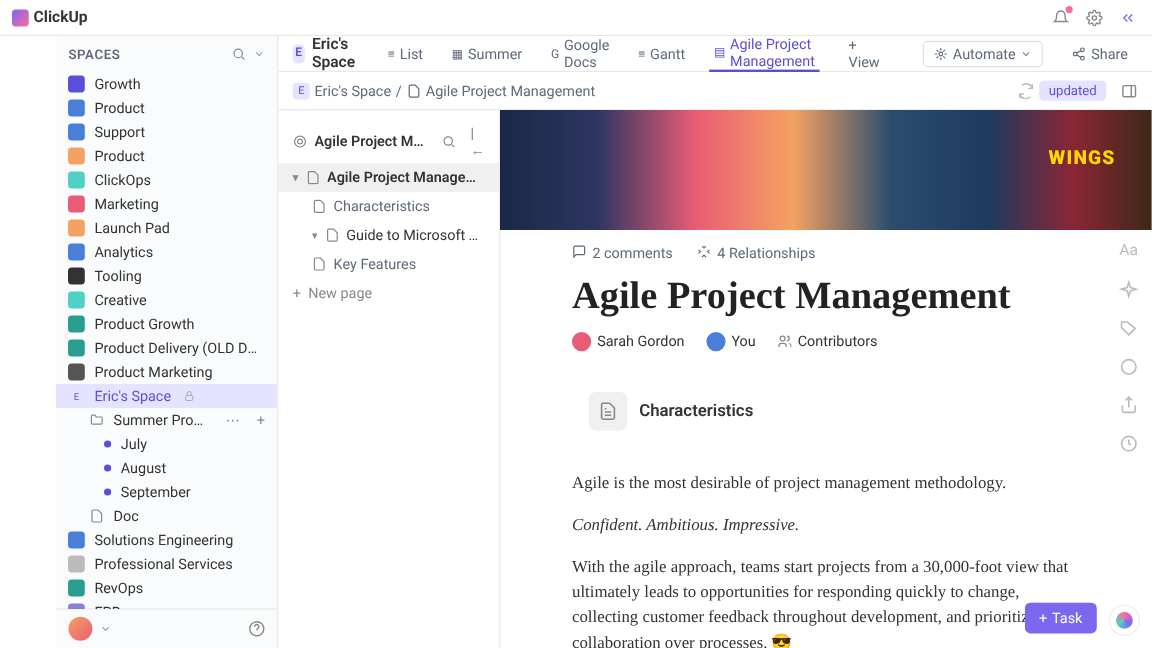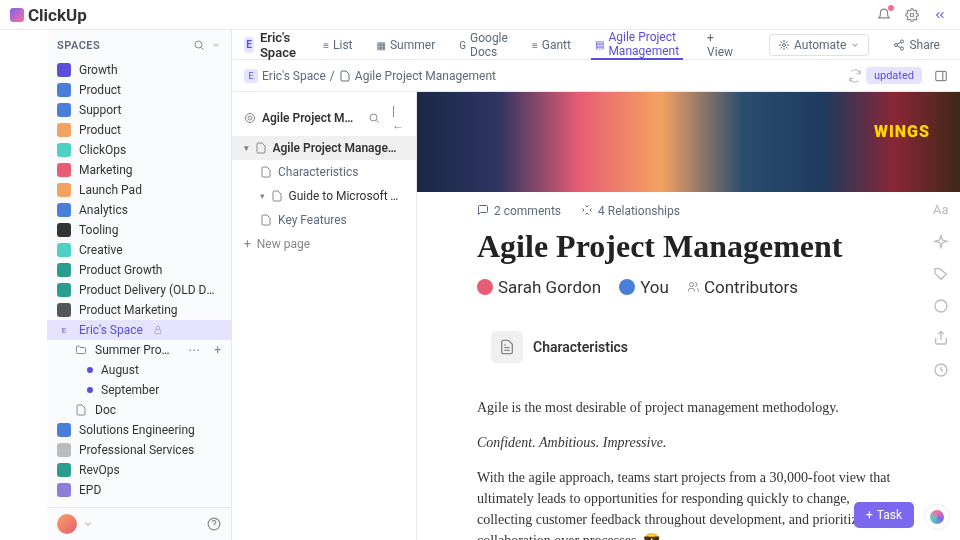--- a/index.html
+++ b/index.html
@@ -1,18 +1,18 @@
 <!DOCTYPE html>
 <html><head>
 <meta charset="utf-8">
 <style>
 * { margin:0; padding:0; box-sizing:border-box; }
 body { font-family:-apple-system,BlinkMacSystemFont,"Segoe UI",Roboto,sans-serif; font-size:13px; color:#333; background:#fff; overflow:hidden; width:960px; height:540px; position:relative; }
 .top-header { height:30px; display:flex; align-items:center; padding:0 10px; border-bottom:1px solid #e8e8e8; }
-.logo { font-weight:700; font-size:17px; display:flex; align-items:center; gap:4px; }
+.logo { font-weight:700; font-size:13px; display:flex; align-items:center; gap:4px; }
 .logo-icon { width:14px; height:14px; background:linear-gradient(135deg,#7b68ee,#ff6b9d); border-radius:3px; }
 .top-header .spacer { flex:1; }
 .header-icon { width:20px; height:20px; display:flex; align-items:center; justify-content:center; color:#888; margin-left:8px; cursor:pointer; position:relative; }
 .notif-dot { position:absolute; top:0; right:0; width:6px; height:6px; background:#ff6b9d; border-radius:50%; }
 .main-layout { display:flex; height:510px;padding-left:47px; }
 .sidebar { width:185px; border-right:1px solid #e8e8e8; display:flex; flex-direction:column; background:#fafbfc; }
 .sidebar-header { height:30px; display:flex; align-items:center; padding:0 10px; font-size:11px; font-weight:600; color:#5e6a7a; letter-spacing:.5px; }
 .sidebar-header .spacer { flex:1; }
 .sidebar-list { flex:1; overflow-y:auto; }
 .sb-item { display:flex; align-items:center; height:20px; padding:0 10px; cursor:pointer; font-size:12px; color:#333; gap:8px; }
@@ -42,21 +42,21 @@
 .doc-tree-item.bold { font-weight:600; background:#f0f0f0; }
 .doc-tree-item.sub { padding-left:28px; color:#5e6a7a; }
 .doc-tree-item.sub2 { padding-left:28px; }
 .doc-main { flex:1; overflow-y:auto; position:relative; }
 .cover-img { height:100px; background:linear-gradient(90deg,#1a2847 0%,#2d3561 15%,#e85d75 30%,#f4a261 45%,#2a4d6e 60%,#1e3a5f 75%,#8b2635 88%,#3d2817 100%); position:relative; }
 .cover-img::before { content:"WINGS"; position:absolute; right:30px; top:30px; color:#ffd700; font-weight:900; font-size:16px; letter-spacing:1px; }
 .doc-body { padding:12px 60px 40px 60px; max-width:760px; }
 .doc-meta { display:flex; gap:20px; font-size:12px; color:#5e6a7a; margin-bottom:10px; }
 .doc-meta-item { display:flex; align-items:flex-start; gap:5px; cursor:pointer; }
 .doc-title { font-family:Georgia,serif; font-size:32px; font-weight:600; color:#222; margin-bottom:12px; }
-.doc-contributors { display:flex; gap:18px; font-size:17px; margin-bottom:20px; }
+.doc-contributors { display:flex; gap:18px; font-size:12px; margin-bottom:20px; }
 .contrib { display:flex; align-items:center; gap:5px; }
 .contrib-av { width:16px; height:16px; border-radius:50%; background:#ccc; }
 .char-box { display:flex; align-items:center; gap:10px; padding:14px; margin-bottom:20px; }
 .char-icon { width:32px; height:32px; background:#f0f0f0; border-radius:6px; display:flex; align-items:center; justify-content:center; color:#888; }
 .char-title { font-weight:600; font-size:14px; }
 .doc-p { font-family:Georgia,serif; font-size:14px; line-height:1.5; margin-bottom:14px; color:#333; }
 .doc-p.italic { font-style:italic; }
 .right-rail { position:absolute; right:0; top:100px; width:36px; display:flex; flex-direction:column; gap:14px; align-items:center; padding-top:10px; }
 .rail-icon { width:18px; height:18px; color:#bbb; cursor:pointer; }
 .task-btn { position:absolute; bottom:12px; right:46px; background:#7b68ee; color:#fff; padding:6px 12px; border-radius:5px; font-size:12px; display:flex; align-items:center; gap:4px; cursor:pointer; }
@@ -180,20 +180,24 @@
           <svg width="12" height="12" viewBox="0 0 24 24" fill="none" stroke="currentColor" stroke-width="2">
               <path d="M3 6a2 2 0 012-2h4l2 3h8a2 2 0 012 2v8a2 2 0 01-2 2H5a2 2 0 01-2-2V6z"></path>
             </svg>
         </span>
         <span class="ellipsis">Summer Projects</span>
         <span style="flex:1"></span>
         <span style="color:#888;">⋯</span>
         <span style="color:#888;margin-left:6px;">+</span>
       </div>
       <div id="sb-months">
+          <div class="sb-item sb-sub2">
+            <span class="sb-dot"></span>
+            <span>July</span>
+          </div>
           <div class="sb-item sb-sub2">
             <span class="sb-dot"></span>
             <span>August</span>
           </div>
           <div class="sb-item sb-sub2">
             <span class="sb-dot"></span>
             <span>September</span>
           </div>
         </div>
       <div class="sb-item sb-sub">

